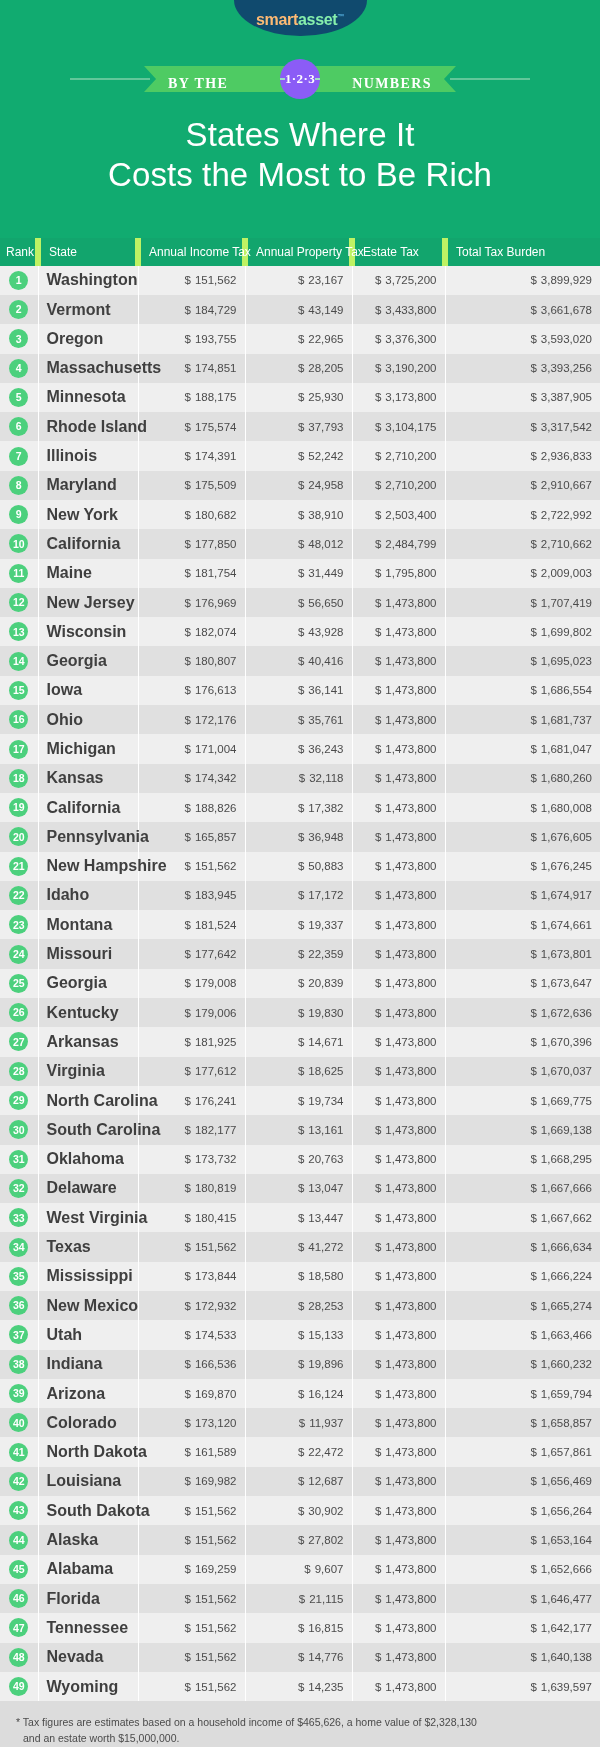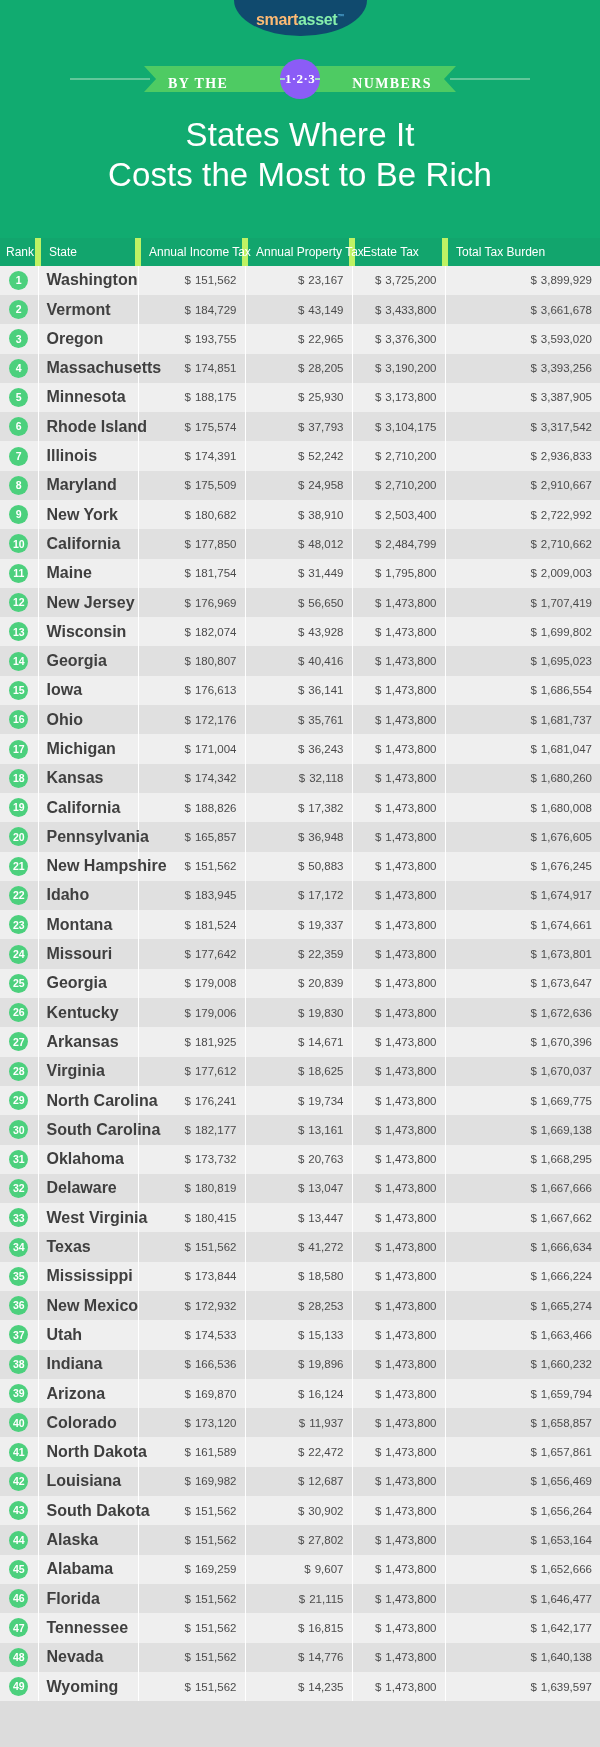--- a/index.html
+++ b/index.html
@@ -1267,13 +1267,15 @@
           </span></td>
         <td class="num"><span class="amt-wrap">
             <span>$</span>
             <span>1,639,597</span>
           </span></td>
       </tr>
     </tbody>
 </table>
 
 <div class="footnote">
+  <span>* Tax figures are estimates based on a household income of $465,626, a home value of $2,328,130</span>
+  <span class="l2">and an estate worth $15,000,000.</span>
 </div>
 
 </body></html>

